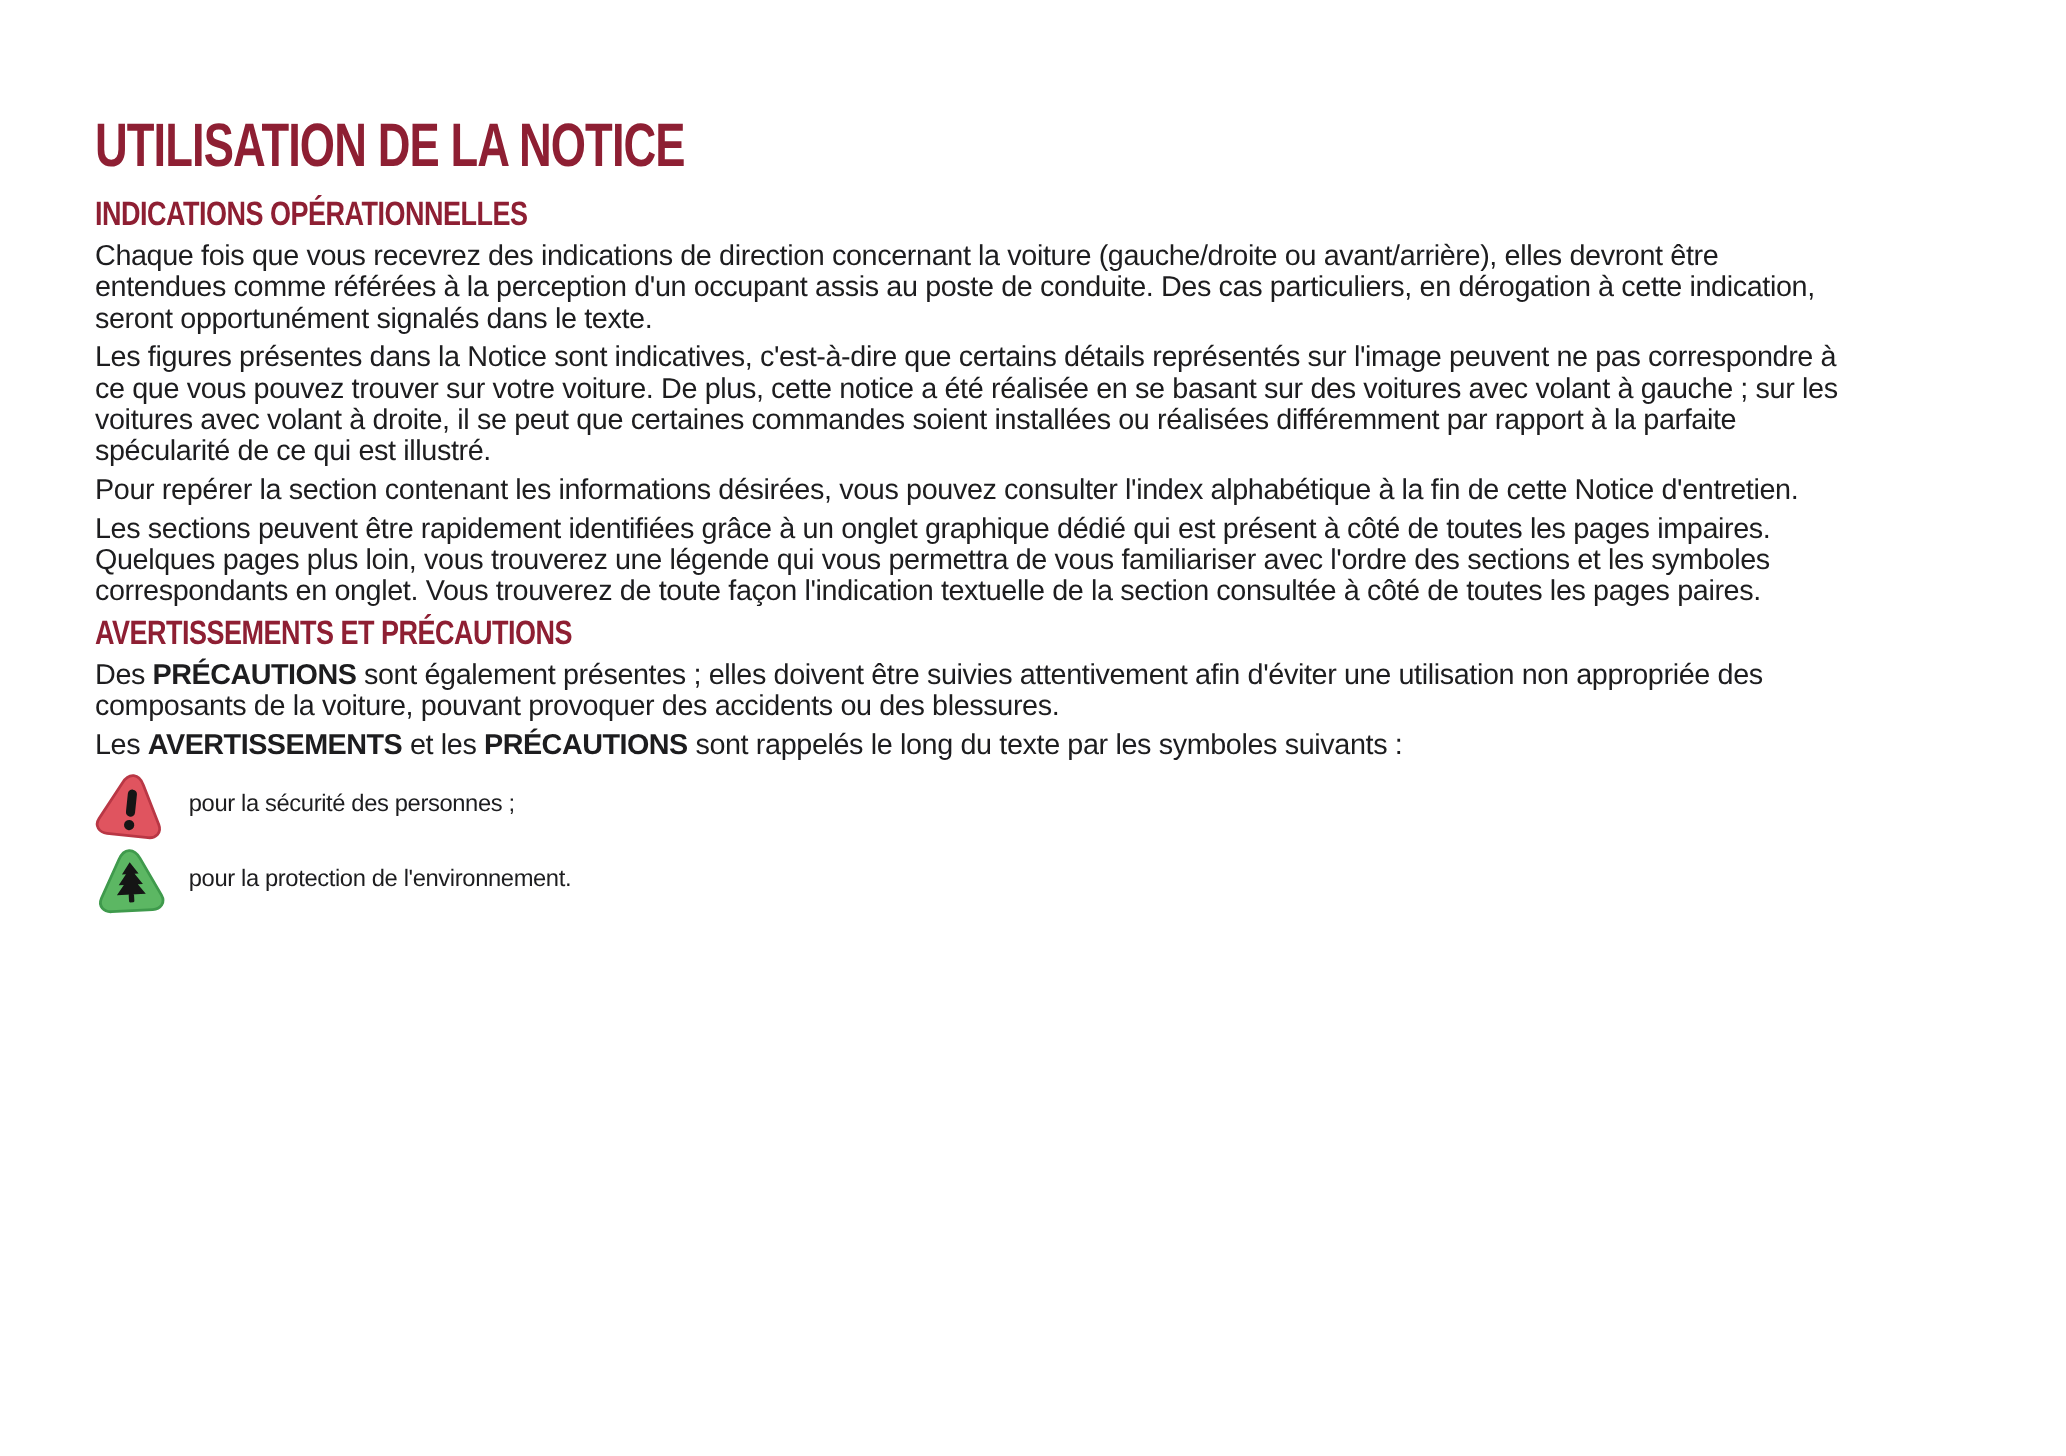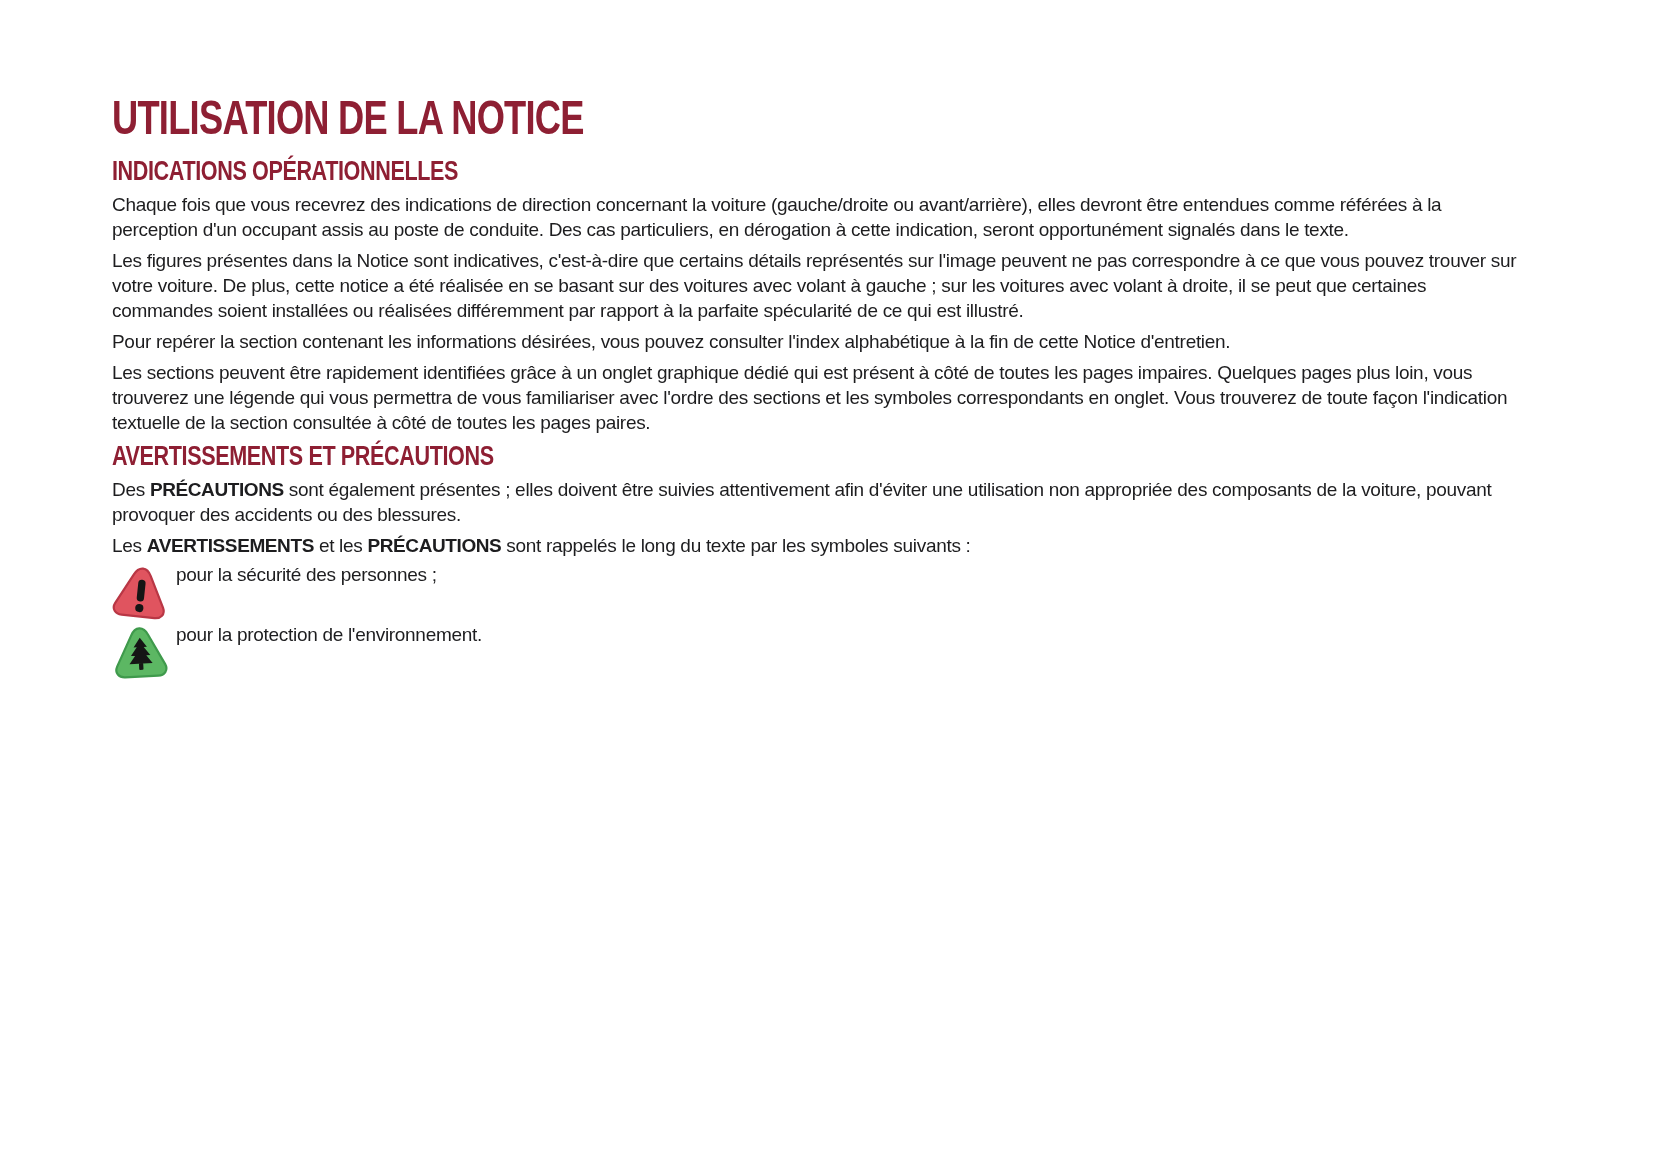--- a/index.html
+++ b/index.html
@@ -11,21 +11,21 @@
     width: 1653px;
     height: 1165px;
     overflow: hidden;
     font-family: "Liberation Sans", "DejaVu Sans", sans-serif;
     color: #1d1d1f;
   }
   .page {
     box-sizing: border-box;
     width: 1653px;
     height: 1165px;
-    padding: 93px 118px 0 112px;
+    padding: 93px 118px 0 76px;
     background: #ffffff;
   }
   h1.page-title {
     margin: 0 0 14px 0;
     font-size: 49px;
     line-height: 49px;
     font-weight: bold;
     letter-spacing: -1px;
     color: #8e1f33;
     transform: scaleX(0.74);
@@ -41,32 +41,32 @@
     color: #8e1f33;
     transform: scaleX(0.80);
     transform-origin: left center;
     white-space: nowrap;
   }
   h2.second {
     margin-top: 2px;
   }
   p.body-par {
     margin: 0 0 6px 0;
-    font-size: 19px;
+    font-size: 23px;
     line-height: 25px;
     letter-spacing: -0.3px;
     max-width: 1406px;
   }
   p.body-par b { font-weight: bold; letter-spacing: -0.4px; }
   .symbol-list { margin: 4px 0 0 0; }
   .symbol-row {
     display: flex;
-    align-items: flex-start;
+    align-items: center;
     height: 60px;
-    gap: 7px;
+    gap: 18px;
   }
   .symbol-row .tri-icon { flex: 0 0 auto; }
   .symbol-label {
     font-size: 19px;
     letter-spacing: -0.3px;
   }
   .notes { margin-top: 6px; }
 </style>
 </head>
 <body>

